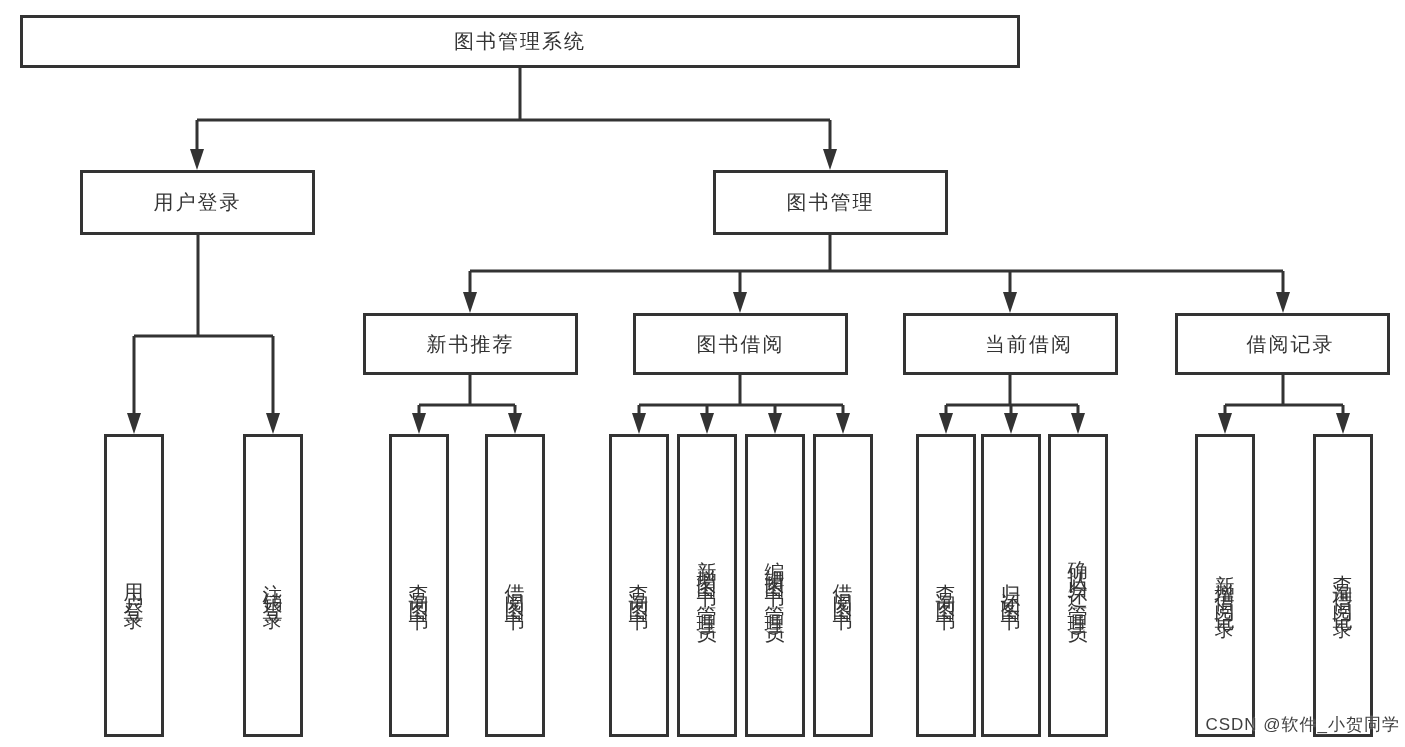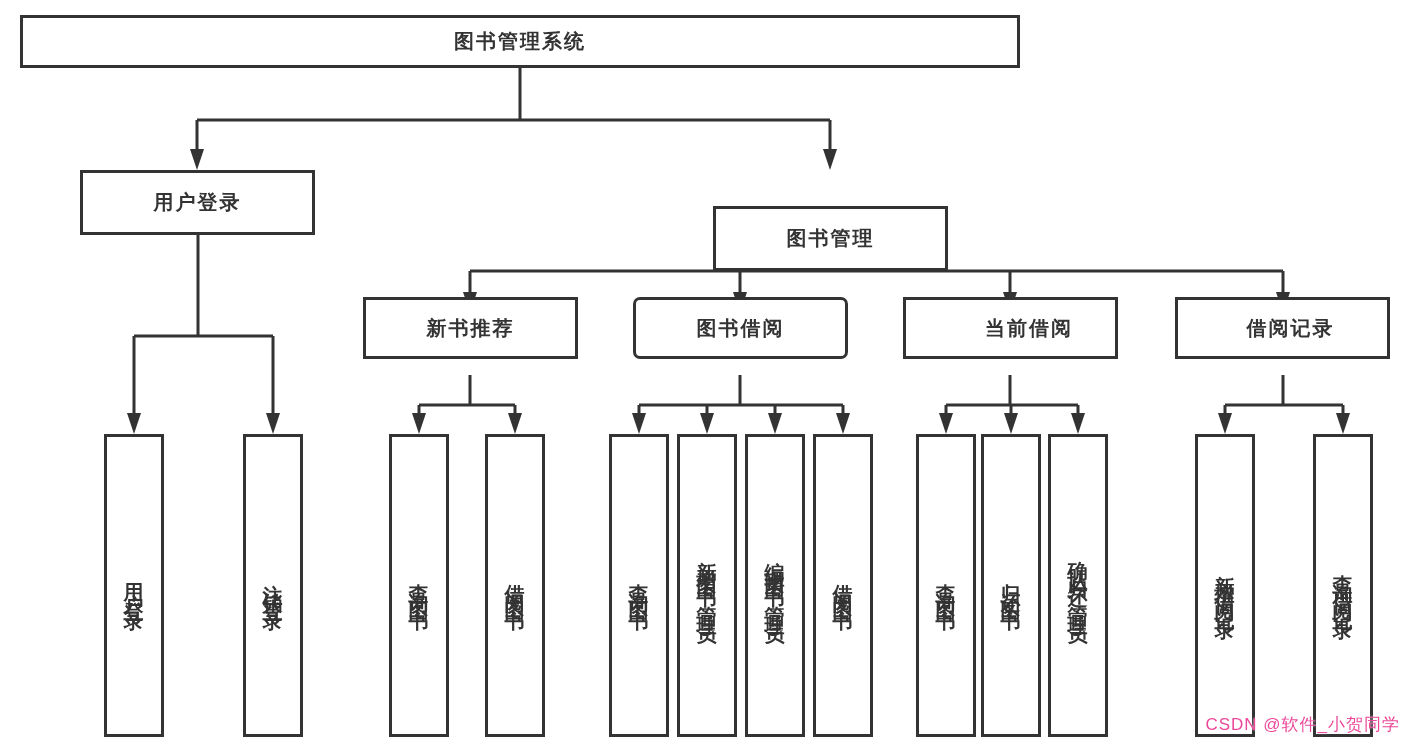--- a/index.html
+++ b/index.html
@@ -35,36 +35,35 @@
     box-sizing: border-box;
     border: 3px solid #333333;
     background: #ffffff;
     display: flex;
     align-items: center;
     justify-content: center;
     color: #333333;
     font-size: 20px;
     letter-spacing: 2px;
     text-align: left;
-    font-weight: bold;
   }
   .vbox {
     writing-mode: vertical-rl;
     text-orientation: mixed;
     letter-spacing: 9px;
     font-size: 20px;
     line-height: 1;
   }
   
   .n-root   { left: 20px;   top: 15px;  width: 1000px; height: 53px; }
   .n-login  { left: 80px;   top: 170px; width: 235px;  height: 65px; }
-  .n-mgmt   { left: 713px;  top: 170px; width: 235px;  height: 65px; margin-top: 36px; }
-  .n-l3     { top: 297px; width: 215px; height: 62px; }
+  .n-mgmt   { left: 713px;  top: 170px; width: 235px;  height: 65px; }
+  .n-l3     { top: 313px; width: 215px; height: 62px; }
   .n-newrec { left: 363px; }
-  .n-borrow { left: 633px; border-radius: 7px; }
+  .n-borrow { left: 633px; }
   .n-curr   { left: 903px; padding-left: 37px; }
   .n-rec    { left: 1175px; padding-left: 16px; }
   .leaf     { top: 434px; width: 60px; height: 303px; }
   .lf-1  { left: 104px; }
   .lf-2  { left: 243px; }
   .lf-3  { left: 389px; }
   .lf-4  { left: 485px; }
   .lf-5  { left: 609px; }
   .lf-6  { left: 677px; }
   .lf-7  { left: 745px; }
@@ -72,21 +71,21 @@
   .lf-9  { left: 916px; }
   .lf-10 { left: 981px; }
   .lf-11 { left: 1048px; }
   .lf-12 { left: 1195px; }
   .lf-13 { left: 1313px; }
   .watermark {
     position: absolute;
     right: 5px;
     bottom: 11px;
     font-size: 17px;
-    color: #ec4899;
+    color: #404040;
     letter-spacing: 1px;
     text-shadow: 0 0 2px rgba(255,255,255,0.9);
     z-index: 5;
     white-space: nowrap;
   }
 </style>
 </head>
 <body>
 
 <div class="canvas">

